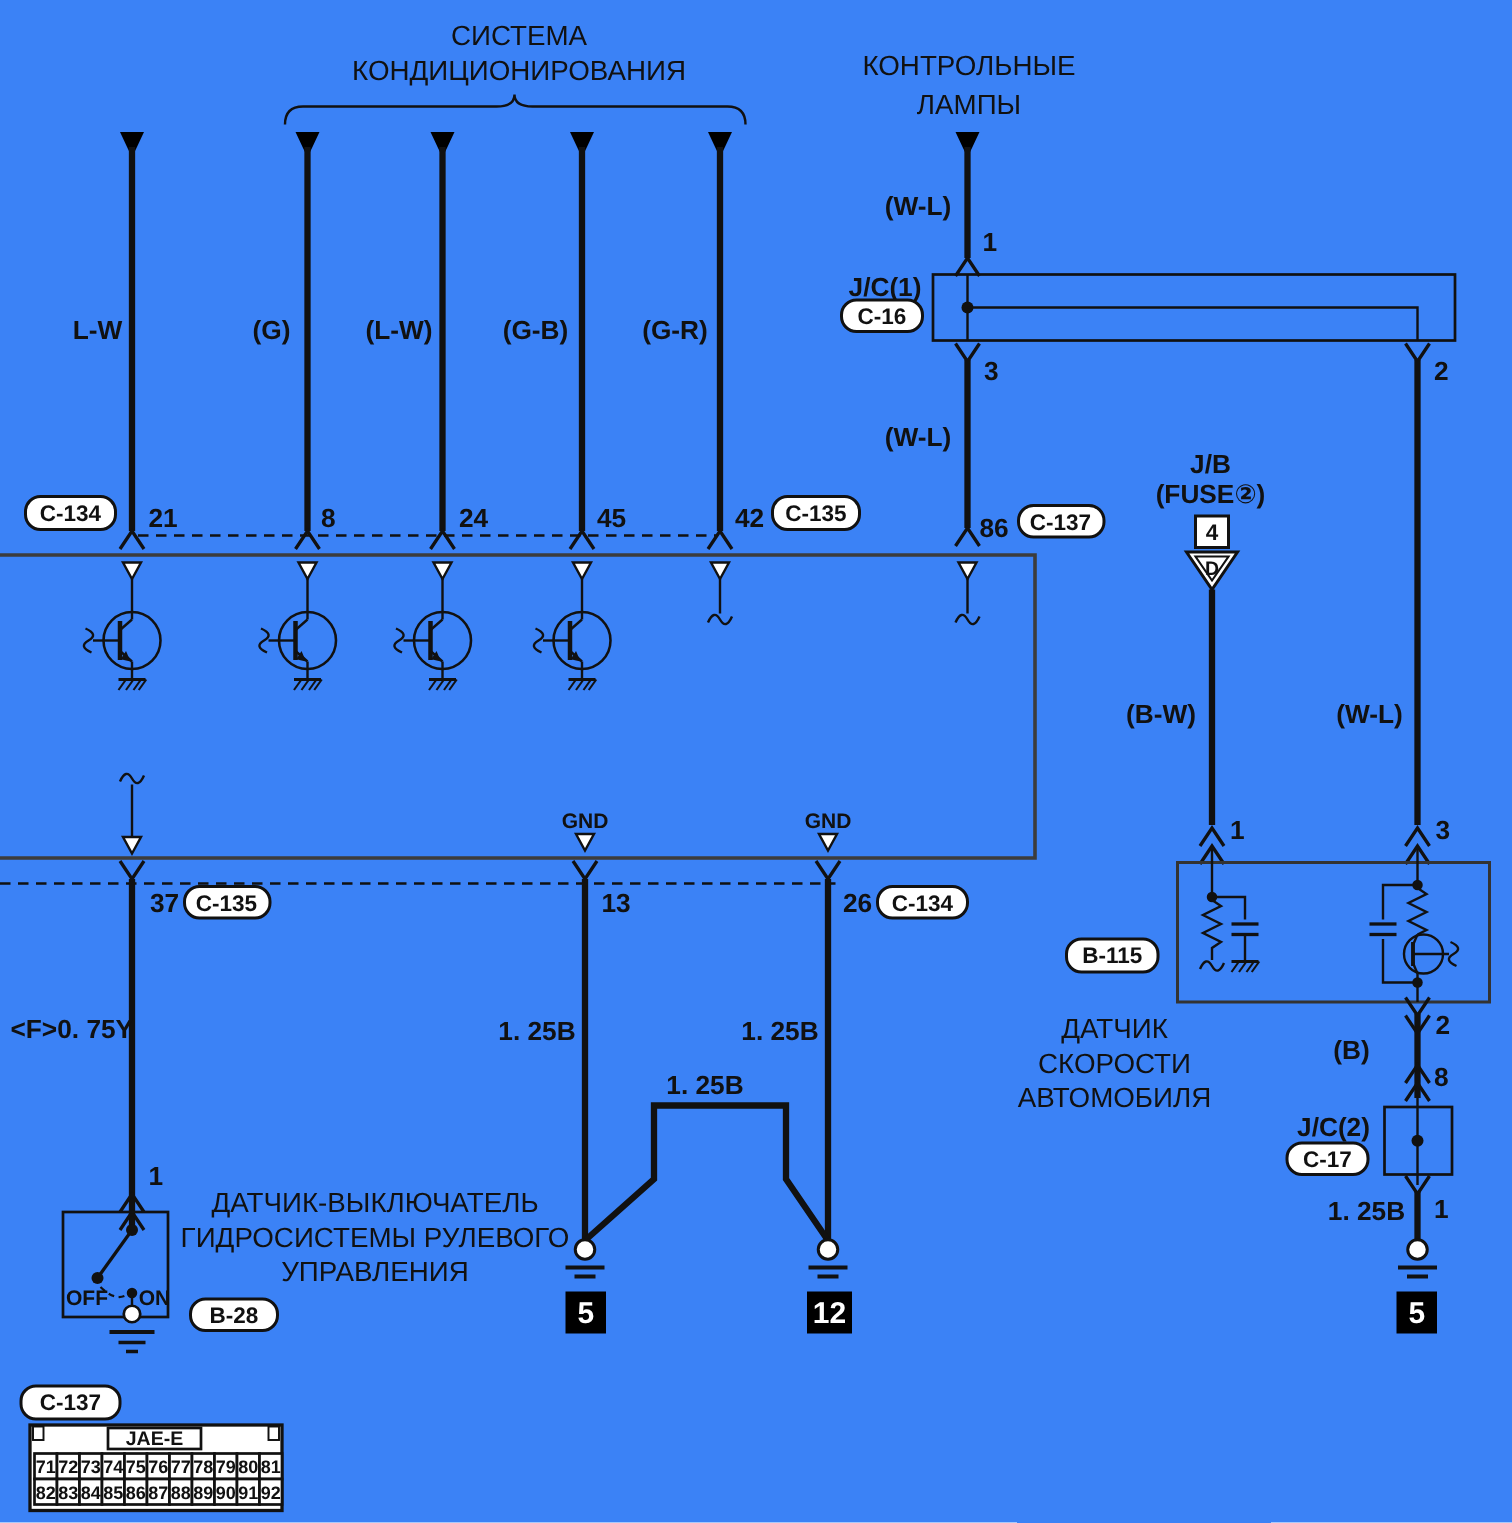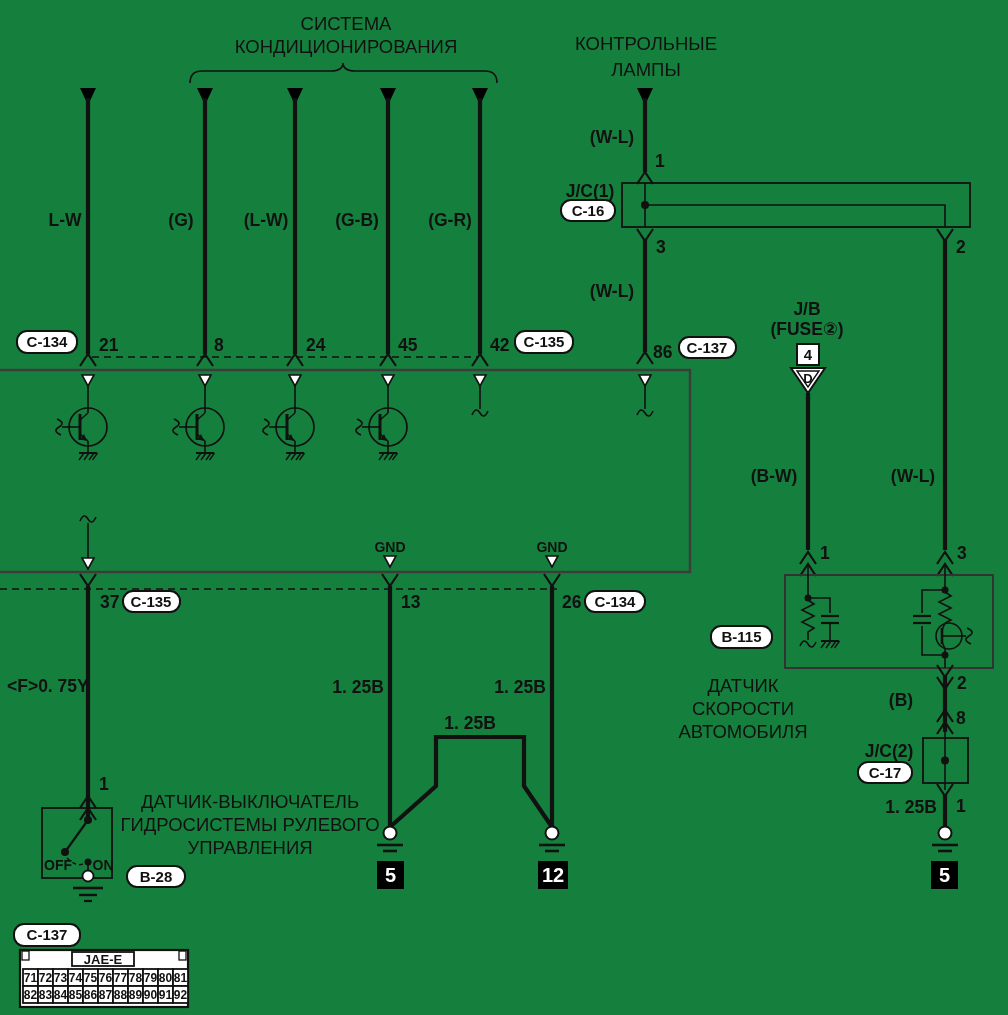--- a/index.html
+++ b/index.html
@@ -1,16 +1,16 @@
 <!DOCTYPE html>
 <html><head>
 <meta charset="utf-8">
 <style>
   html,body{margin:0;padding:0;background:#fff;}
-  .stage{width:1008px;height:1015px;position:relative;background:#15803d;}
+  .stage{width:1008px;height:1015px;position:relative;background:#3b82f6;}
   svg{display:block;}
   svg text{fill:#111;font-family:"Liberation Sans","DejaVu Sans",sans-serif;}
   .wire{stroke:#111;stroke-width:4.2;fill:none;}
   .thin{stroke:#111;stroke-width:1.6;fill:none;}
   .med{stroke:#111;stroke-width:2.2;fill:none;}
   .box{stroke:#111;stroke-width:1.8;fill:none;}
   .ecu{stroke:#3c3c3c;stroke-width:2.4;fill:none;}
   .dash{stroke:#111;stroke-width:1.6;fill:none;stroke-dasharray:7 5;}
   .dash2{stroke:#111;stroke-width:1.5;fill:none;stroke-dasharray:4 3;}
   .lblbox{stroke:#111;stroke-width:2;fill:#fff;}

